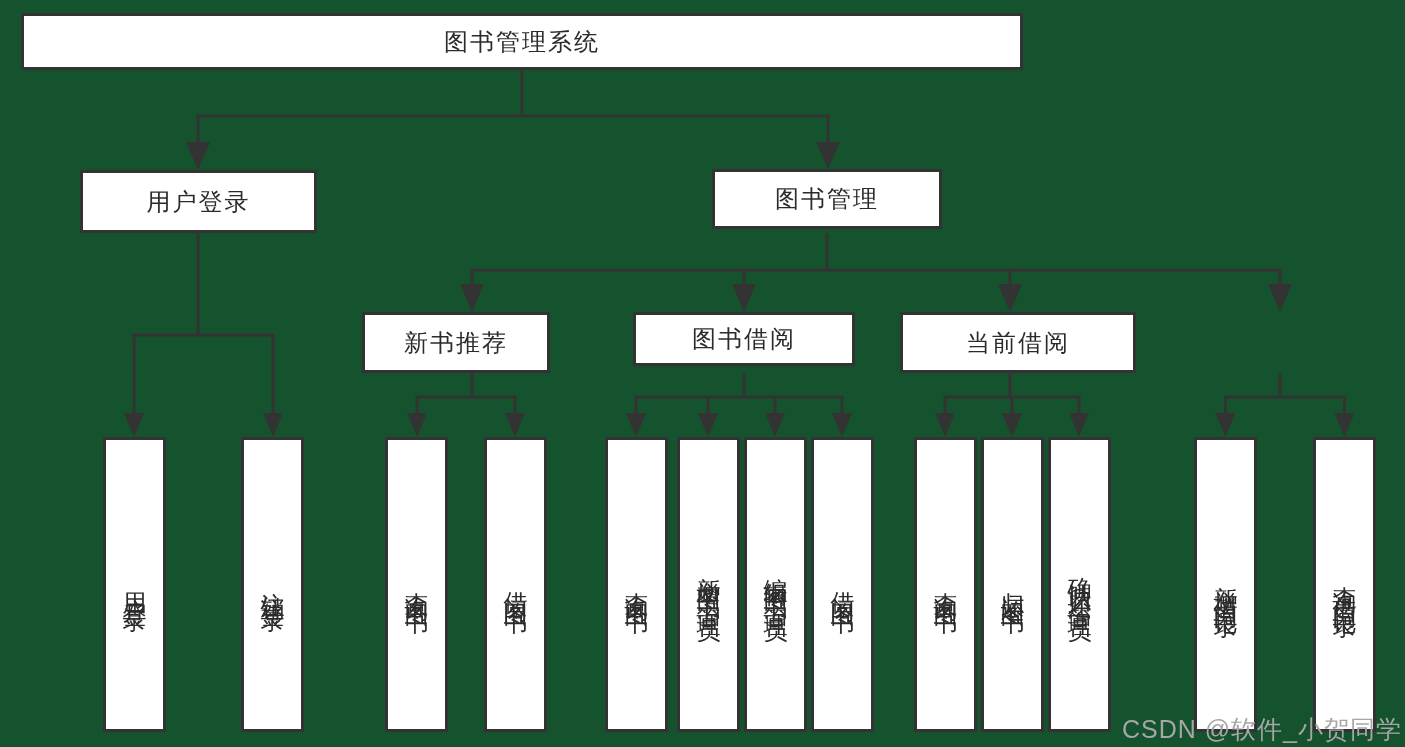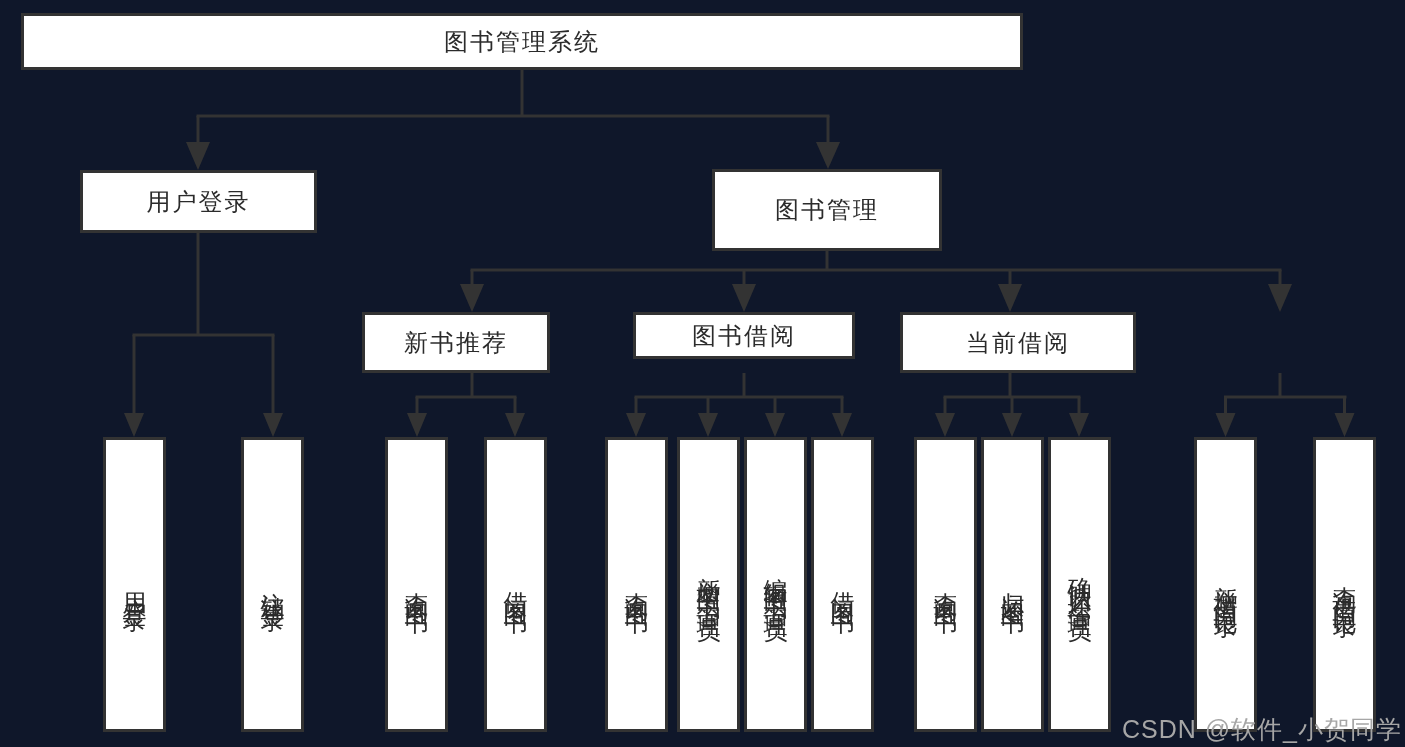--- a/index.html
+++ b/index.html
@@ -4,21 +4,21 @@
 <style>
   html, body {
     margin: 0;
     padding: 0;
     background: #ffffff;
   }
   .stage {
     position: relative;
     width: 1405px;
     height: 747px;
-    background: #0f172a;
+    background: #14532d;
     overflow: hidden;
     font-family: "Liberation Sans", "DejaVu Sans", sans-serif;
   }
   .node {
     position: absolute;
     box-sizing: border-box;
     border: 3px solid #333333;
     background: #ffffff;
     color: #2b2b2b;
     display: flex;
@@ -122,24 +122,24 @@
       <polygon points="1002,413 1022,413 1012,437"></polygon>
       <polygon points="1069,413 1089,413 1079,437"></polygon>
       <polygon points="1215.5,413 1235.5,413 1225.5,437"></polygon>
       <polygon points="1334.5,413 1354.5,413 1344.5,437"></polygon>
     </g>
   </svg>
 
   <div class="node h" style="left:21px; top:13px; width:1002px; height:57px;">图书管理系统</div>
 
   <div class="node h" style="left:80px; top:170px; width:237px; height:63px;">用户登录</div>
-  <div class="node h" style="left:712px; top:169px; width:230px; height:82px;">图书管理</div>
+  <div class="node h" style="left:712px; top:169px; width:230px; height:60px;">图书管理</div>
 
   <div class="node h" style="left:362px; top:312px; width:188px; height:61px;">新书推荐</div>
-  <div class="node h" style="left:633px; top:312px; width:222px; height:47px;">图书借阅</div>
+  <div class="node h" style="left:633px; top:312px; width:222px; height:54px;">图书借阅</div>
   <div class="node h" style="left:900px; top:312px; width:236px; height:61px;">当前借阅</div>
 
   <div class="node v" style="left:103px; top:437px; width:63px; height:295px;">用户登录</div>
   <div class="node v" style="left:241px; top:437px; width:63px; height:295px;">注销登录</div>
   <div class="node v" style="left:385px; top:437px; width:63px; height:295px;">查询图书</div>
   <div class="node v" style="left:484px; top:437px; width:63px; height:295px;">借阅图书</div>
   <div class="node v" style="left:605px; top:437px; width:63px; height:295px;">查询图书</div>
   <div class="node v" style="left:677px; top:437px; width:63px; height:295px;">新增图书（管理员）</div>
   <div class="node v" style="left:744px; top:437px; width:63px; height:295px;">编辑图书（管理员）</div>
   <div class="node v" style="left:811px; top:437px; width:63px; height:295px;">借阅图书</div>

